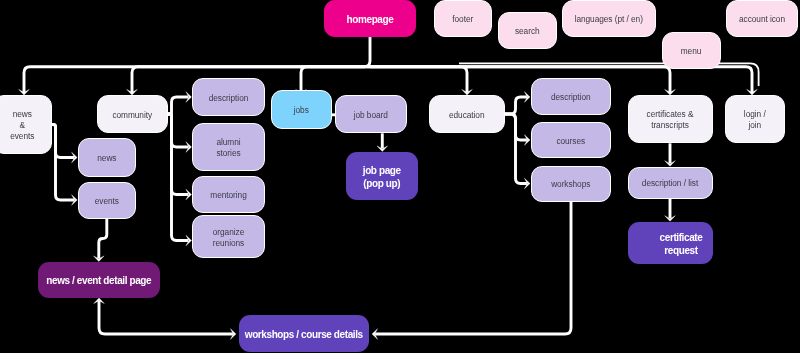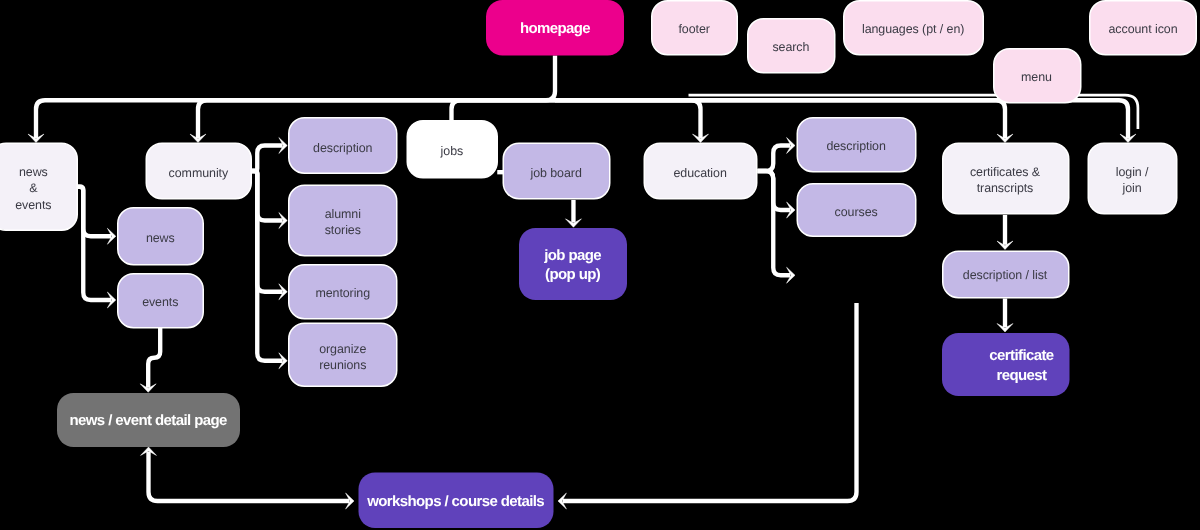--- a/index.html
+++ b/index.html
@@ -128,21 +128,21 @@
     </div>
     <div class="node" style="left: 726px; top: 0px; width: 72px; height: 37px; background: rgb(251, 221, 238);">
       <span class="t-light">account icon</span>
     </div>
     <div class="node" style="left: -7.5px; top: 94.8px; width: 59.5px; height: 59.5px; background: rgb(244, 241, 248);">
       <span class="t-light">news<br>&amp;<br>events</span>
     </div>
     <div class="node" style="left: 96.5px; top: 94.8px; width: 71.5px; height: 38.5px; background: rgb(244, 241, 248);">
       <span class="t-light">community</span>
     </div>
-    <div class="node" style="left: 270.5px; top: 80px; width: 61.5px; height: 38.5px; background: #ffffff;">
+    <div class="node" style="left: 270.5px; top: 90px; width: 61.5px; height: 38.5px; background: #7dd3fc;">
       <span class="t-light">jobs</span>
     </div>
     <div class="node" style="left: 428.5px; top: 94.8px; width: 76.5px; height: 38.5px; background: rgb(244, 241, 248);">
       <span class="t-light">education</span>
     </div>
     <div class="node" style="left: 627.5px; top: 94.8px; width: 85px; height: 48.5px; background: rgb(244, 241, 248);">
       <span class="t-light">certificates &amp;<br>transcripts</span>
     </div>
     <div class="node" style="left: 724.5px; top: 94.8px; width: 60.5px; height: 48.5px; background: rgb(244, 241, 248);">
       <span class="t-light">login /<br>join</span>
@@ -170,25 +170,28 @@
     </div>
     <div class="node nb" style="left: 345.5px; top: 151.8px; width: 72.5px; height: 48.5px; background: rgb(96, 66, 187);">
       <span class="t-bold">job page<br>(pop up)</span>
     </div>
     <div class="node" style="left: 530.5px; top: 78.3px; width: 80.5px; height: 36.7px; background: rgb(195, 184, 230);">
       <span class="t-light">description</span>
     </div>
     <div class="node" style="left: 530.5px; top: 121.8px; width: 80.5px; height: 36.7px; background: rgb(195, 184, 230);">
       <span class="t-light">courses</span>
     </div>
+    <div class="node" style="left: 530.5px; top: 165.5px; width: 80.5px; height: 36.5px; background: rgb(195, 184, 230);">
+      <span class="t-light">workshops</span>
+    </div>
     <div class="node" style="left: 627.5px; top: 166.5px; width: 85px; height: 32.5px; background: rgb(195, 184, 230);">
       <span class="t-light">description / list</span>
     </div>
     <div class="node nb" style="left: 627.5px; top: 221.5px; width: 85px; height: 42.5px; background: rgb(96, 66, 187); padding-left: 22px;">
       <span class="t-bold">certificate<br>request</span>
     </div>
-    <div class="node nb" style="left: 37.5px; top: 261.5px; width: 122.5px; height: 36.5px; background: #737373;">
+    <div class="node nb" style="left: 37.5px; top: 261.5px; width: 122.5px; height: 36.5px; background: #701a75;">
       <span class="t-bold">news / event detail page</span>
     </div>
     <div class="node nb" style="left: 238.5px; top: 314.5px; width: 130.5px; height: 37.5px; background: rgb(96, 66, 187);">
       <span class="t-bold">workshops / course details</span>
     </div>
   </div>
 
 </body></html>

